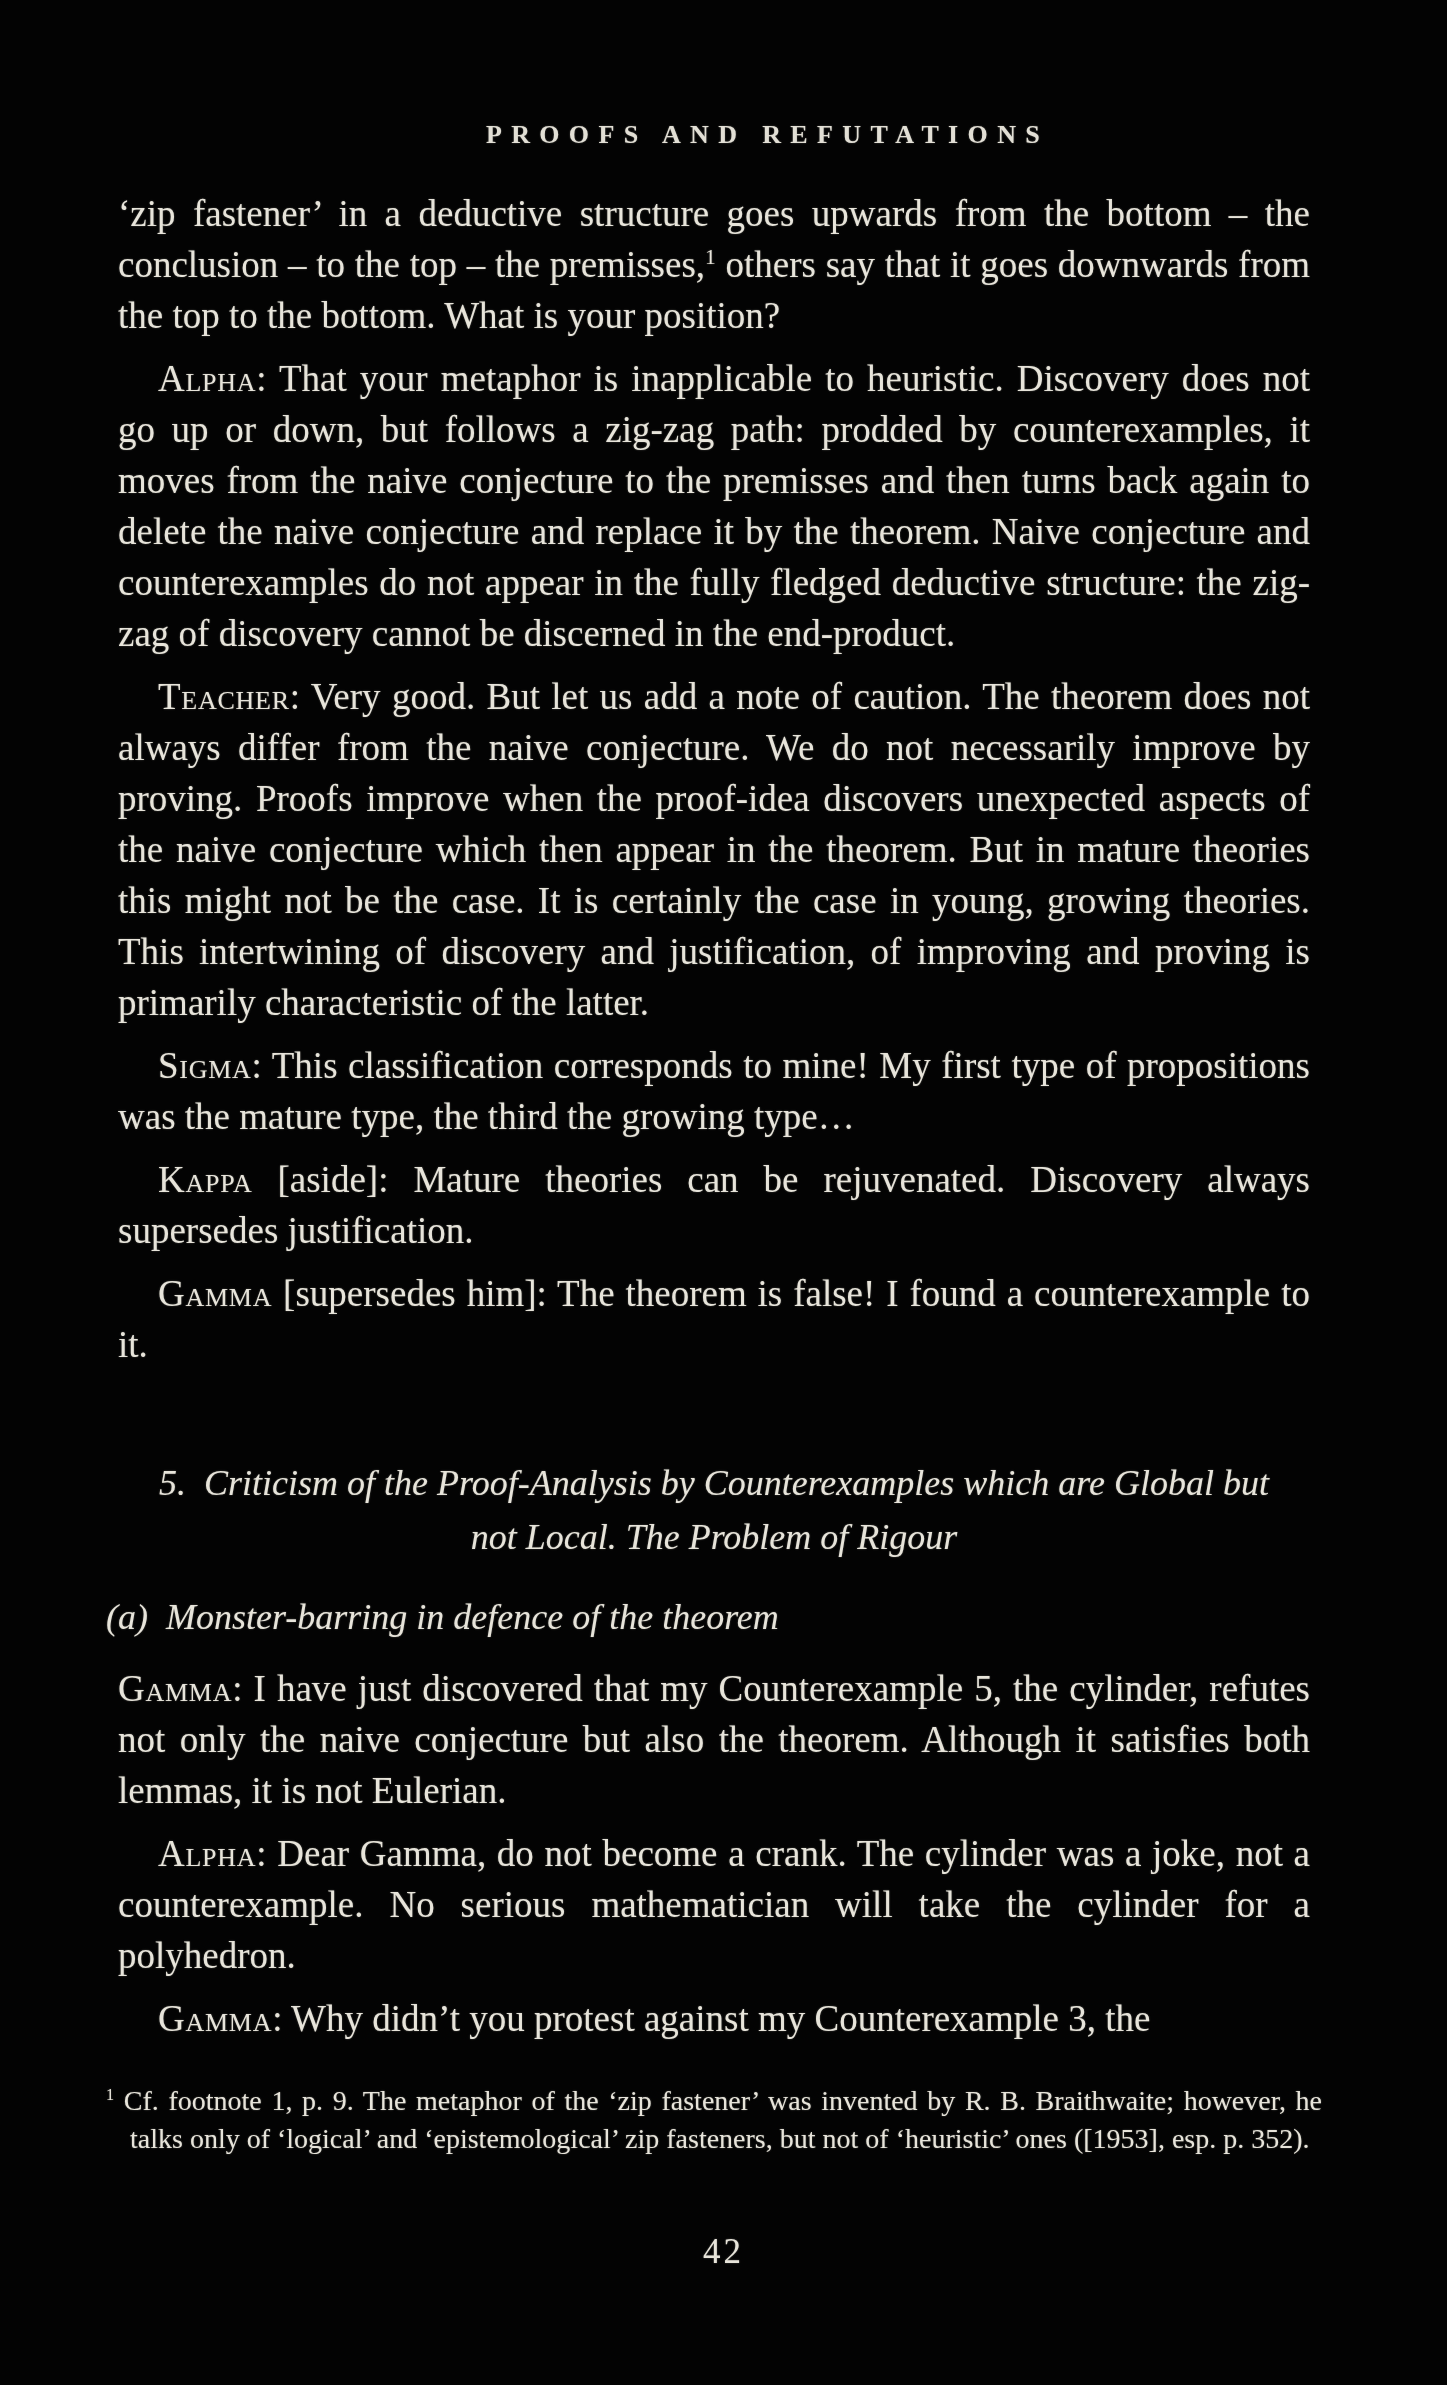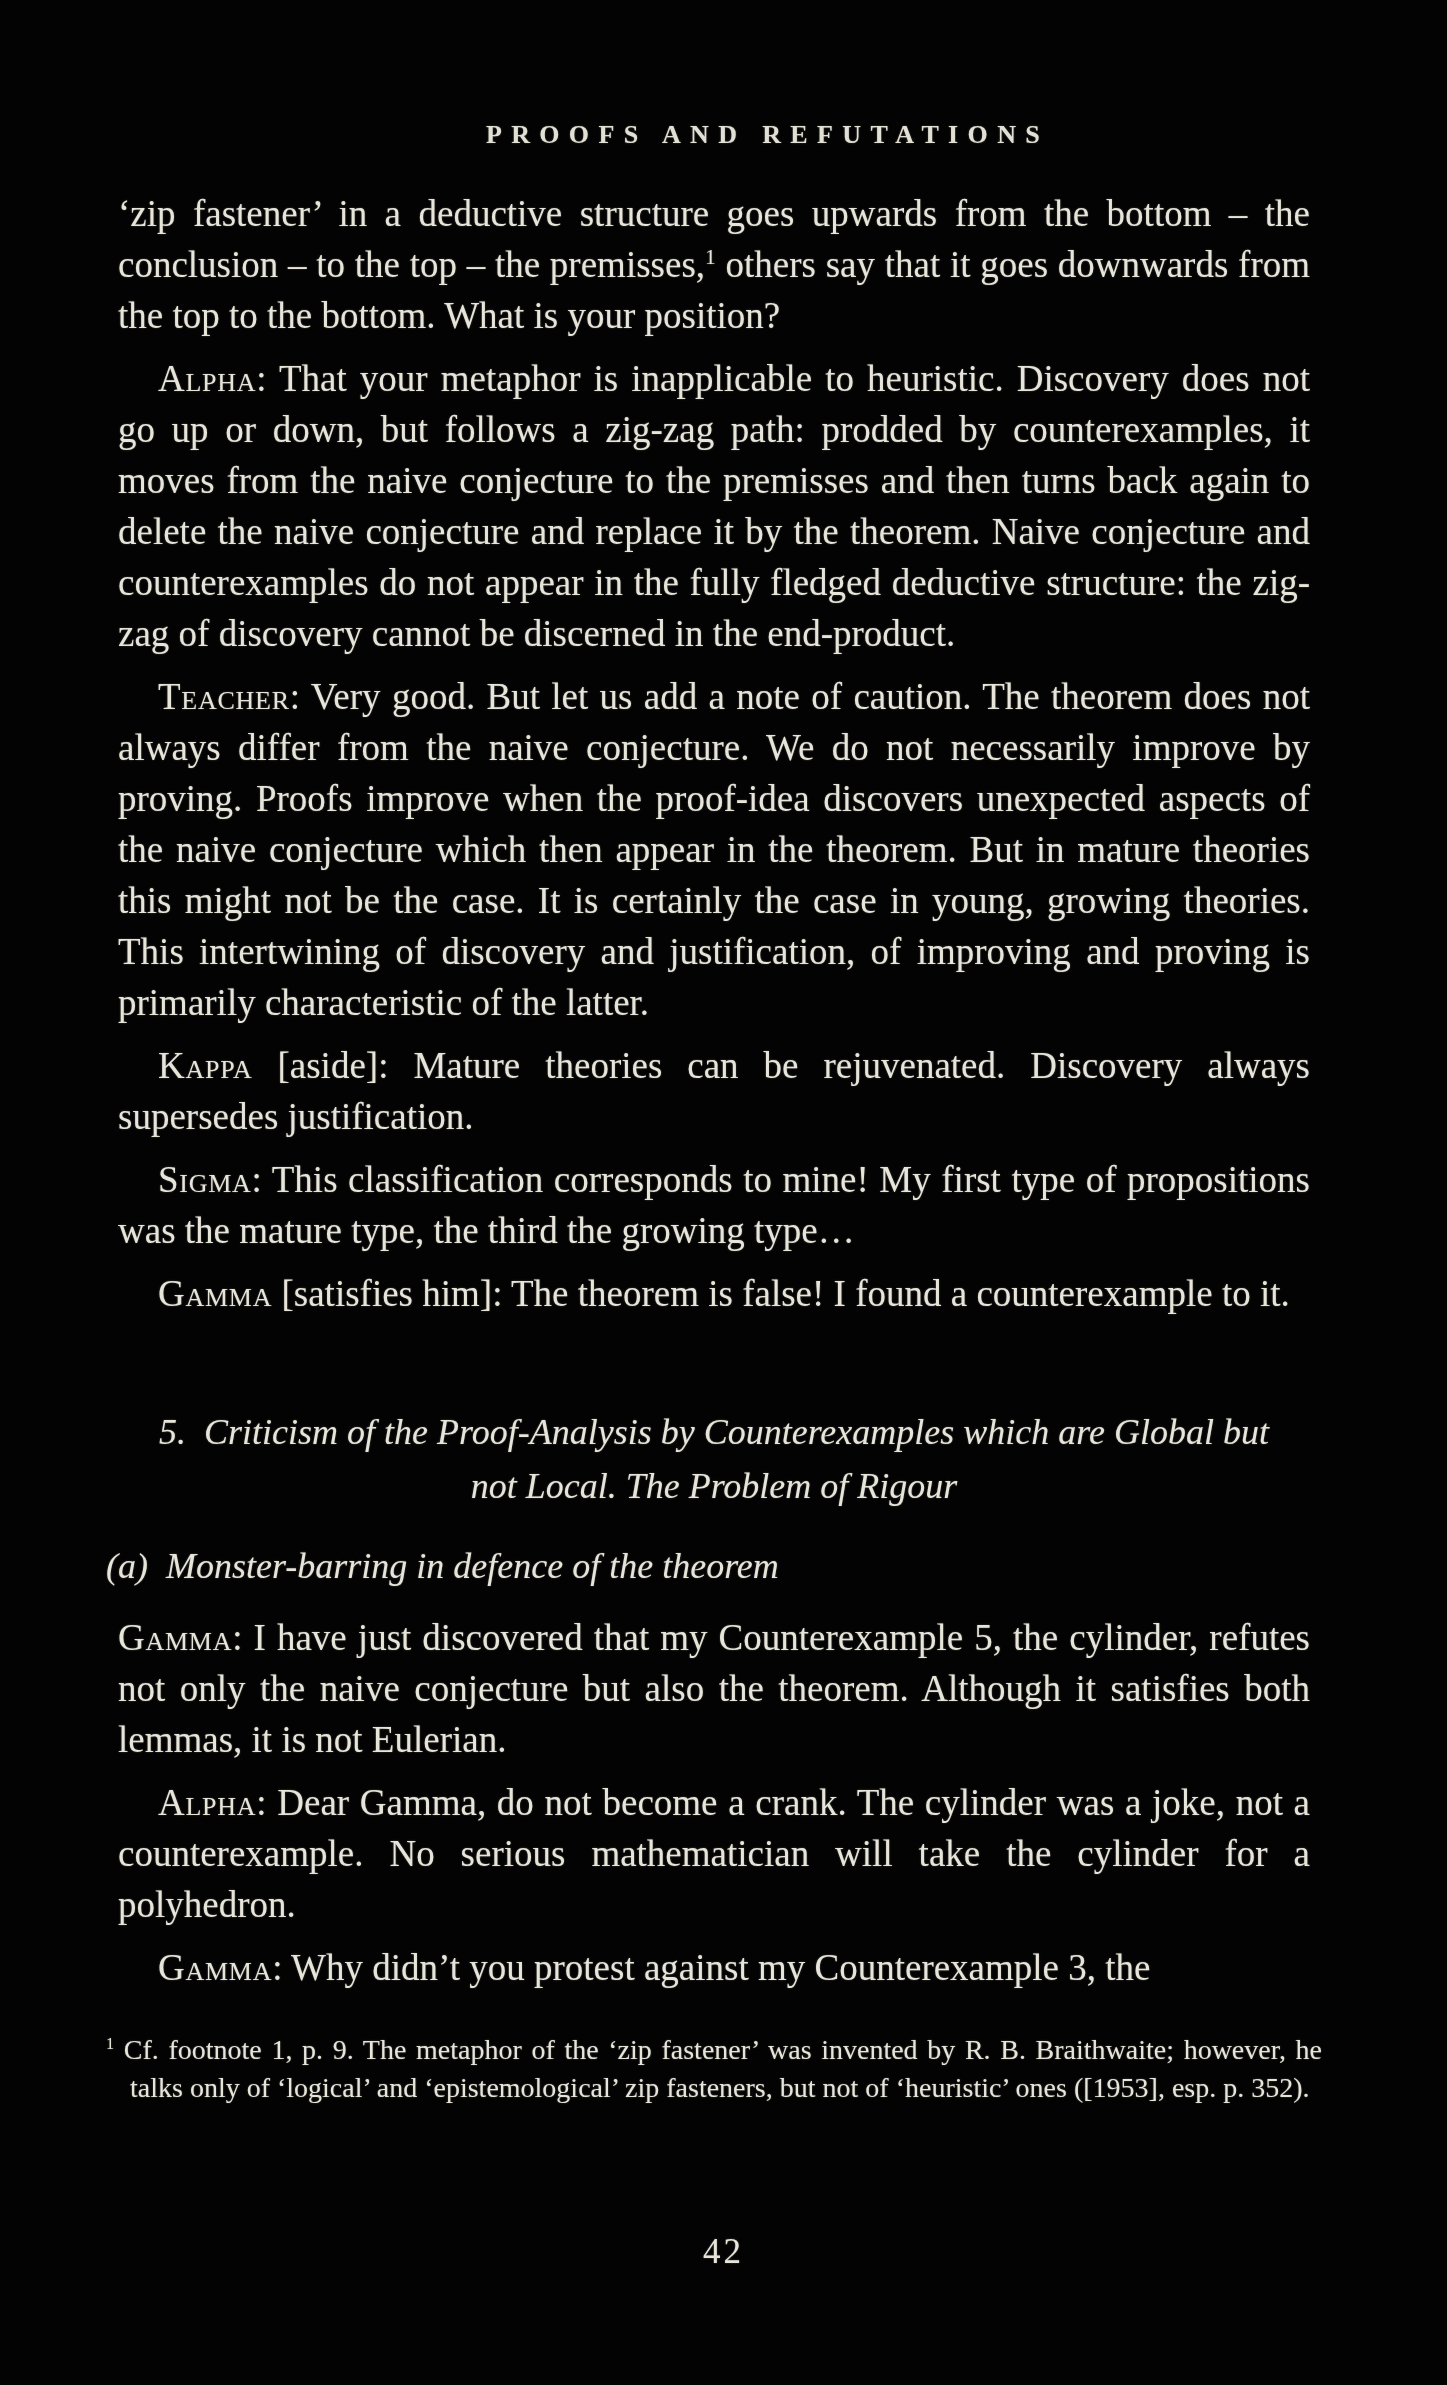--- a/index.html
+++ b/index.html
@@ -80,23 +80,23 @@
 <body>
 
 <div class="page">
   <div class="running-header">PROOFS AND REFUTATIONS</div>
 
   <div class="text-col">
 
   <p class="para">‘zip fastener’ in a deductive structure goes upwards from the bottom – the conclusion – to the top – the premisses,<span class="sup">1</span> others say that it goes downwards from the top to the bottom. What is your position?</p>
       <p class="para indent"><span class="sc">Alpha</span>: That your metaphor is inapplicable to heuristic. Discovery does not go up or down, but follows a zig-zag path: prodded by counterexamples, it moves from the naive conjecture to the premisses and then turns back again to delete the naive conjecture and replace it by the theorem. Naive conjecture and counterexamples do not appear in the fully fledged deductive structure: the zig-zag of discovery cannot be discerned in the end-product.</p>
       <p class="para indent"><span class="sc">Teacher</span>: Very good. But let us add a note of caution. The theorem does not <span class="i">always</span> differ from the naive conjecture. We do not necessarily improve by proving. Proofs improve when the proof-idea discovers unexpected aspects of the naive conjecture which then appear in the theorem. But in <span class="i">mature</span> theories this might not be the case. It is certainly the case in young, <span class="i">growing</span> theories. This intertwining of discovery and justification, of improving and proving is primarily characteristic of the latter.</p>
+      <p class="para indent"><span class="sc">Sigma</span>: This classification corresponds to mine! My first type of propositions was the mature type, the third the growing type…</p>
       <p class="para indent"><span class="sc">Kappa</span> [<span class="i">aside</span>]: Mature theories can be rejuvenated. Discovery always supersedes justification.</p>
-      <p class="para indent"><span class="sc">Sigma</span>: This classification corresponds to mine! My first type of propositions was the mature type, the third the growing type…</p>
-      <p class="para indent"><span class="sc">Gamma</span> [<span class="i">satisfies him</span>]: The theorem is false! I found a counterexample to it.</p>
+      <p class="para indent"><span class="sc">Gamma</span> [<span class="i">supersedes him</span>]: The theorem is false! I found a counterexample to it.</p>
       <div class="section-heading">
         <div>5. Criticism of the Proof-Analysis by Counterexamples which are Global but</div>
         <div>not Local. The Problem of Rigour</div>
       </div>
       <div class="subsection-heading">(a) Monster-barring in defence of the theorem</div>
       <p class="para"><span class="sc">Gamma</span>: I have just discovered that my <span class="i">Counterexample 5</span>, the cylinder, refutes not only the naive conjecture but also the theorem. Although it satisfies both lemmas, it is not Eulerian.</p>
       <p class="para indent"><span class="sc">Alpha</span>: Dear Gamma, do not become a crank. The cylinder was a joke, not a counterexample. No serious mathematician will take the cylinder for a polyhedron.</p>
       <p class="para indent"><span class="sc">Gamma</span>: Why didn’t you protest against my <span class="i">Counterexample 3</span>, the</p>
       <div class="footnote"><span class="sup">1</span> Cf. footnote 1, p. 9. The metaphor of the ‘zip fastener’ was invented by R. B. Braithwaite; however, he talks only of ‘logical’ and ‘epistemological’ zip fasteners, but not of ‘heuristic’ ones ([1953], esp. p. 352).</div>
     </div>

